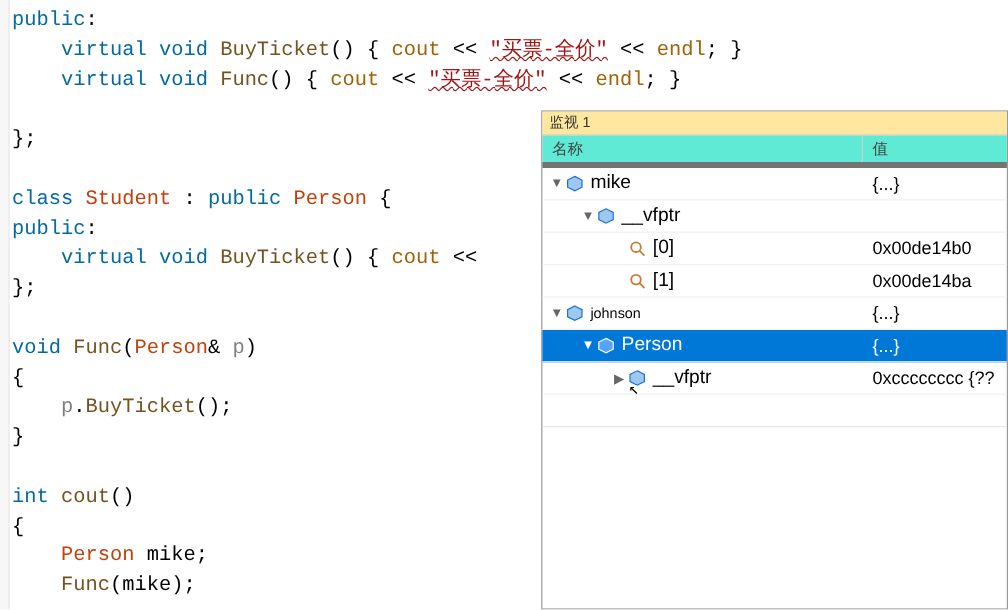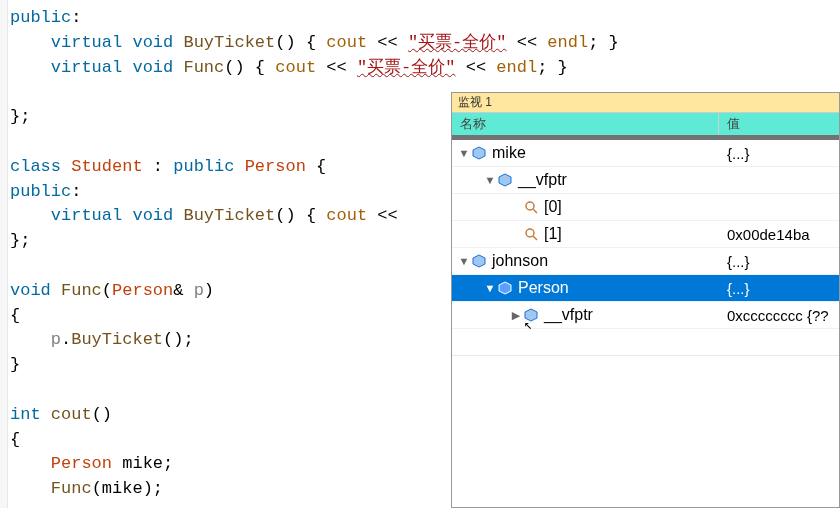--- a/index.html
+++ b/index.html
@@ -171,20 +171,21 @@
           <span class="indent" style="width: 52px;"></span>
           <span class="tw none"></span>
           <span class="icn-var">
             <svg width="14" height="14" viewBox="0 0 14 14">
               <circle cx="6" cy="6" r="4" fill="none" stroke="#c97a3a" stroke-width="1.5"></circle>
               <line x1="9" y1="9" x2="13" y2="13" stroke="#c97a3a" stroke-width="1.5"></line>
             </svg>
           </span>
           <span style="font-size: 16px;">[0]</span>
         </div>
+        <div class="watch-val-cell">0x00de14b0</div>
       </div>
       <div class="watch-row">
         <div class="watch-name-cell">
           <span class="indent" style="width: 52px;"></span>
           <span class="tw none"></span>
           <span class="icn-var">
             <svg width="14" height="14" viewBox="0 0 14 14">
               <circle cx="6" cy="6" r="4" fill="none" stroke="#c97a3a" stroke-width="1.5"></circle>
               <line x1="9" y1="9" x2="13" y2="13" stroke="#c97a3a" stroke-width="1.5"></line>
             </svg>
@@ -195,21 +196,21 @@
       </div>
       <div class="watch-row">
         <div class="watch-name-cell">
           <span class="indent" style="width: 0px;"></span>
           <span class="tw open"></span>
           <span class="icn-var">
             <svg width="14" height="14" viewBox="0 0 14 14">
               <polygon points="7,1 13,4 13,10 7,13 1,10 1,4" fill="#9ec8f0" stroke="#1e6fd6" stroke-width="1"></polygon>
             </svg>
           </span>
-          <span style="font-size: 16px;">johnson</span>
+          <span style="font-size: 12px;">johnson</span>
         </div>
         <div class="watch-val-cell">{...}</div>
       </div>
       <div class="watch-row selected">
         <div class="watch-name-cell">
           <span class="indent" style="width: 26px;"></span>
           <span class="tw open" style="color: rgb(255, 255, 255);"></span>
           <span class="icn-var">
             <svg width="14" height="14" viewBox="0 0 14 14">
               <polygon points="7,1 13,4 13,10 7,13 1,10 1,4" fill="#5aa0ff" stroke="#fff" stroke-width="1"></polygon>

